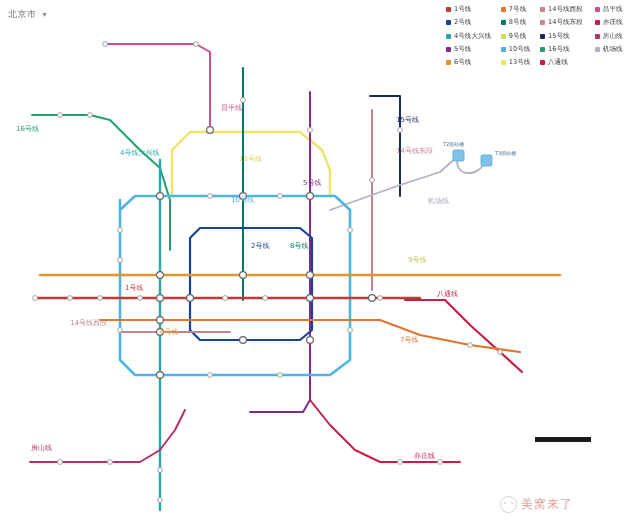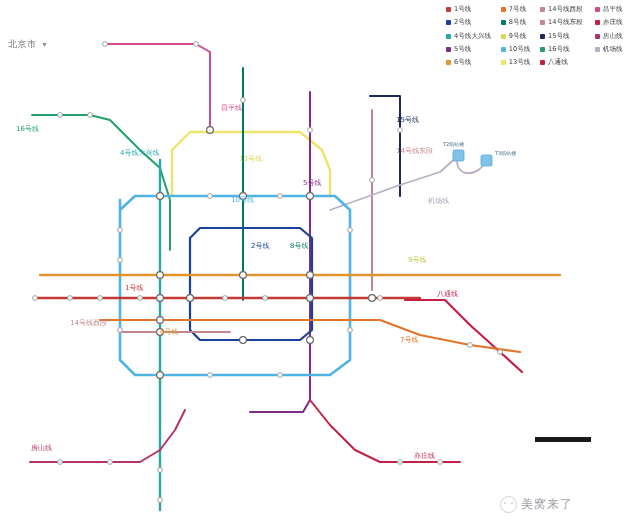--- a/index.html
+++ b/index.html
@@ -1,20 +1,20 @@
 <!DOCTYPE html>
 <html><head>
 <meta charset="utf-8">
 <style>
   html,body{margin:0;padding:0;background:#ffffff;}
   body{width:640px;height:528px;position:relative;overflow:hidden;
        font-family:"Liberation Sans","DejaVu Sans",sans-serif;}
 
   
-  #city-selector{position:absolute;left:8px;top:38px;font-size:9px;color:#6b6b6b;
+  #city-selector{position:absolute;left:8px;top:8px;font-size:9px;color:#6b6b6b;
        letter-spacing:.5px;}
   #city-selector .caret{font-size:8px;color:#8a8a8a;margin-left:3px;}
 
   
   #legend{position:absolute;left:446px;top:3px;width:190px;
        display:flex;gap:0px;}
   .legend-col{display:flex;flex-direction:column;}
   .legend-col.c1{width:56px;}
   .legend-col.c2{width:40px;}
   .legend-col.c3{width:56px;}
@@ -35,21 +35,21 @@
 
   
   #watermark{position:absolute;left:500px;top:496px;display:flex;align-items:center;
        gap:4px;opacity:.45;}
   #watermark .logo{width:15px;height:15px;border-radius:50%;
        border:1.4px solid #9a9a9a;position:relative;}
   #watermark .logo:before{content:"";position:absolute;left:3px;top:4.5px;width:2px;
        height:2px;border-radius:50%;background:#9a9a9a;}
   #watermark .logo:after{content:"";position:absolute;right:3px;top:4.5px;width:2px;
        height:2px;border-radius:50%;background:#9a9a9a;}
-  #watermark .wtxt{font-size:12px;color:#0f172a;letter-spacing:1px;
+  #watermark .wtxt{font-size:12px;color:#b91c1c;letter-spacing:1px;
        font-family:"DejaVu Sans",sans-serif;}
 </style>
 </head>
 <body>
 
 <div id="city-selector">
   <span>北京市</span>
   <span class="caret">▾</span>
 </div>
 

